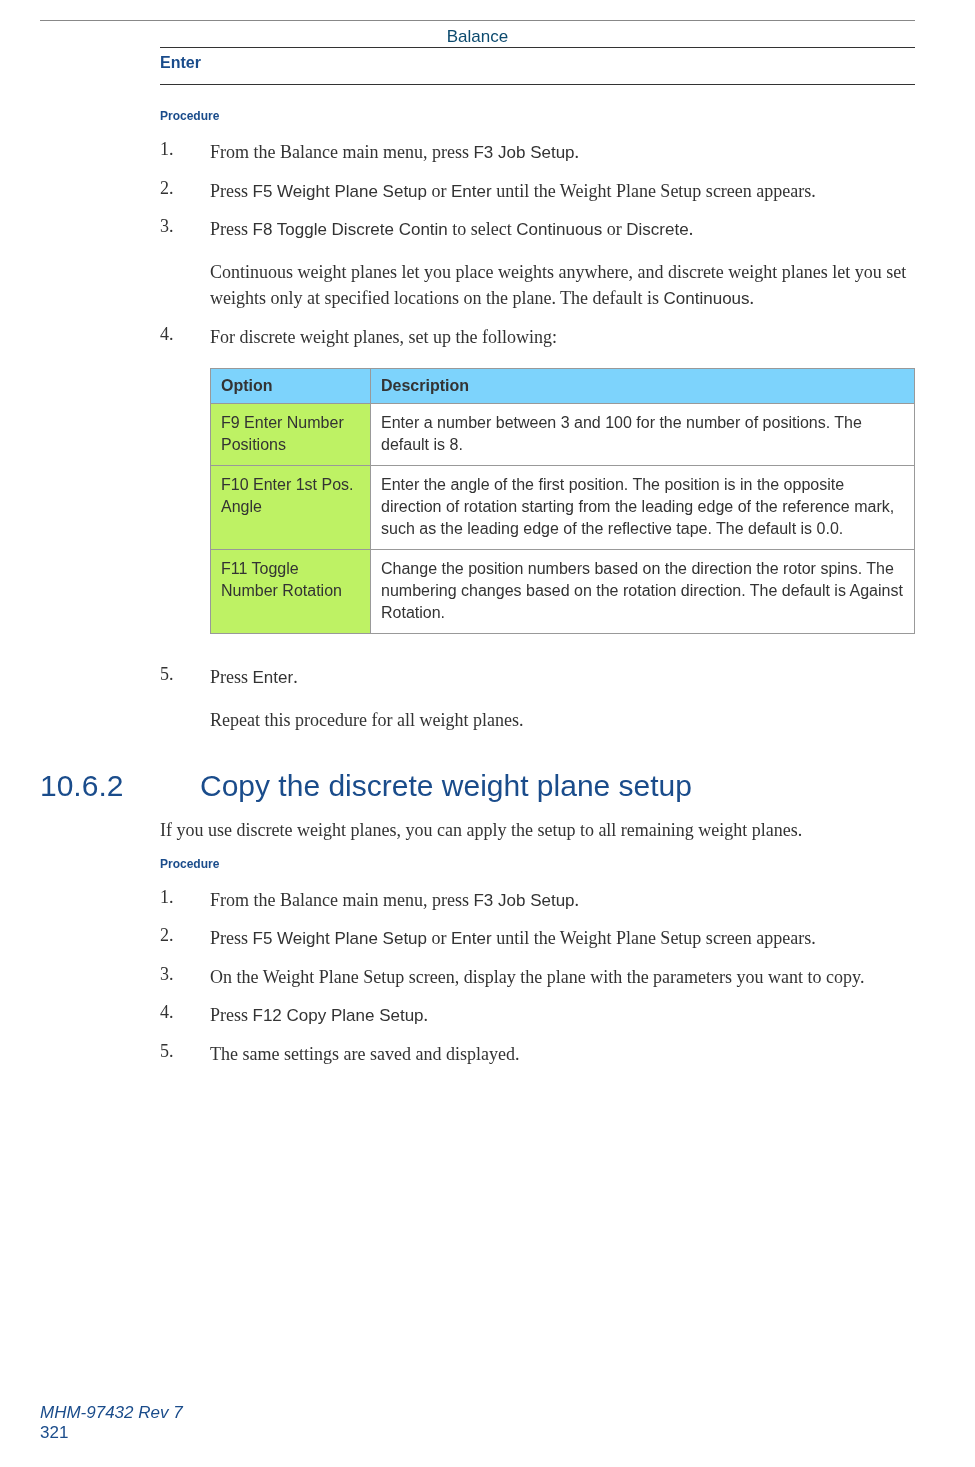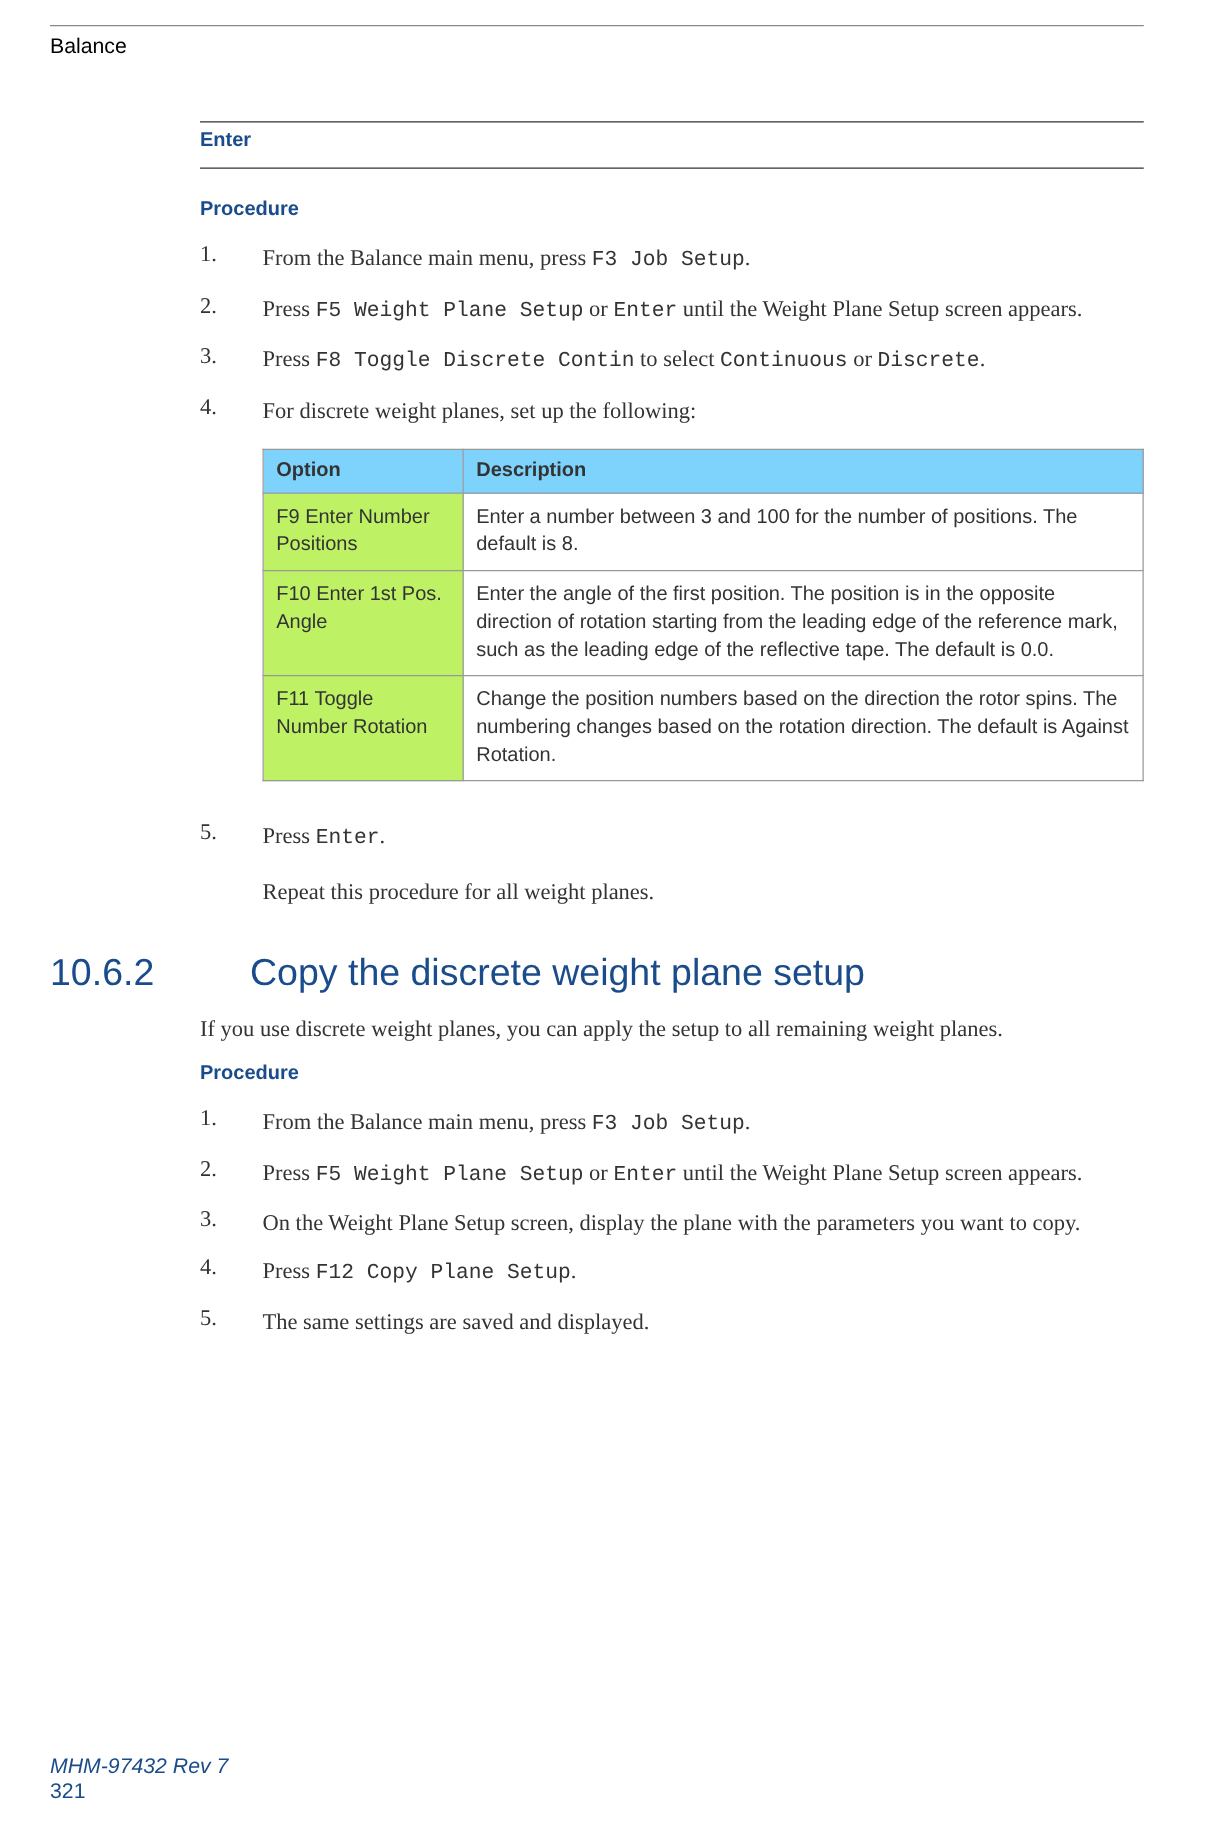--- a/index.html
+++ b/index.html
@@ -15,25 +15,24 @@
     }
     .page {
       padding: 20px 60px 50px 40px;
     }
     .top-rule {
       border-top: 1px solid #888;
       margin-top: 0;
       margin-bottom: 6px;
     }
     .header-right {
-      text-align: left;
-      color: #000000;
-      font-size: 17px;
-      font-family: Arial, sans-serif;
-      margin-bottom: 50px;
+      text-align: center;
+      color: #0c4a6e;
+      font-size: 17px;
+      font-family: Arial, sans-serif;
     }
     .content {
       margin-left: 120px;
     }
     .note-block {
       border-top: 1px solid #333;
       border-bottom: 1px solid #333;
       padding: 6px 0 10px 0;
       margin-bottom: 24px;
     }
@@ -47,21 +46,21 @@
     }
     .note-text {
       font-family: Arial, sans-serif;
       font-size: 17px;
       color: #333;
     }
     .procedure-label {
       color: #1a4c8b;
       font-family: Arial, sans-serif;
       font-weight: bold;
-      font-size: 16px;
+      font-size: 12px;
       margin-bottom: 16px;
     }
     .step-list {
       list-style: none;
       counter-reset: step;
     }
     .step-list > li {
       counter-increment: step;
       display: flex;
       margin-bottom: 12px;
@@ -74,21 +73,21 @@
       flex: 1;
     }
     .step-body p {
       margin-bottom: 0;
       line-height: 1.45;
     }
     .step-body p + p {
       margin-top: 16px;
     }
     .ui-label {
-      font-family: Liberation Mono, monospace;
+      font-family: Liberation Sans, sans-serif;
       font-size: 17px;
     }
     table.option-table {
       border-collapse: collapse;
       width: 100%;
       margin: 18px 0;
       font-family: Arial, Helvetica, sans-serif;
       font-size: 16px;
     }
     table.option-table th {
@@ -178,20 +177,23 @@
             <span>Press </span><span class="ui-label">F5 Weight Plane Setup</span><span> or </span><span class="ui-label">Enter</span><span> until the Weight Plane Setup screen appears.</span>
           </p>
         </div>
       </li>
       <li>
         <span class="step-num">3.</span>
         <div class="step-body">
           <p>
             <span>Press </span><span class="ui-label">F8 Toggle Discrete Contin</span><span> to select </span><span class="ui-label">Continuous</span><span> or </span><span class="ui-label">Discrete</span><span>.</span>
           </p>
+          <p>
+            <span>Continuous weight planes let you place weights anywhere, and discrete weight planes let you set weights only at specified locations on the plane. The default is </span><span class="ui-label">Continuous</span><span>.</span>
+          </p>
         </div>
       </li>
       <li>
         <span class="step-num">4.</span>
         <div class="step-body">
           <p>For discrete weight planes, set up the following:</p>
           <table class="option-table">
             <thead>
               <tr>
                 <th>Option</th>

